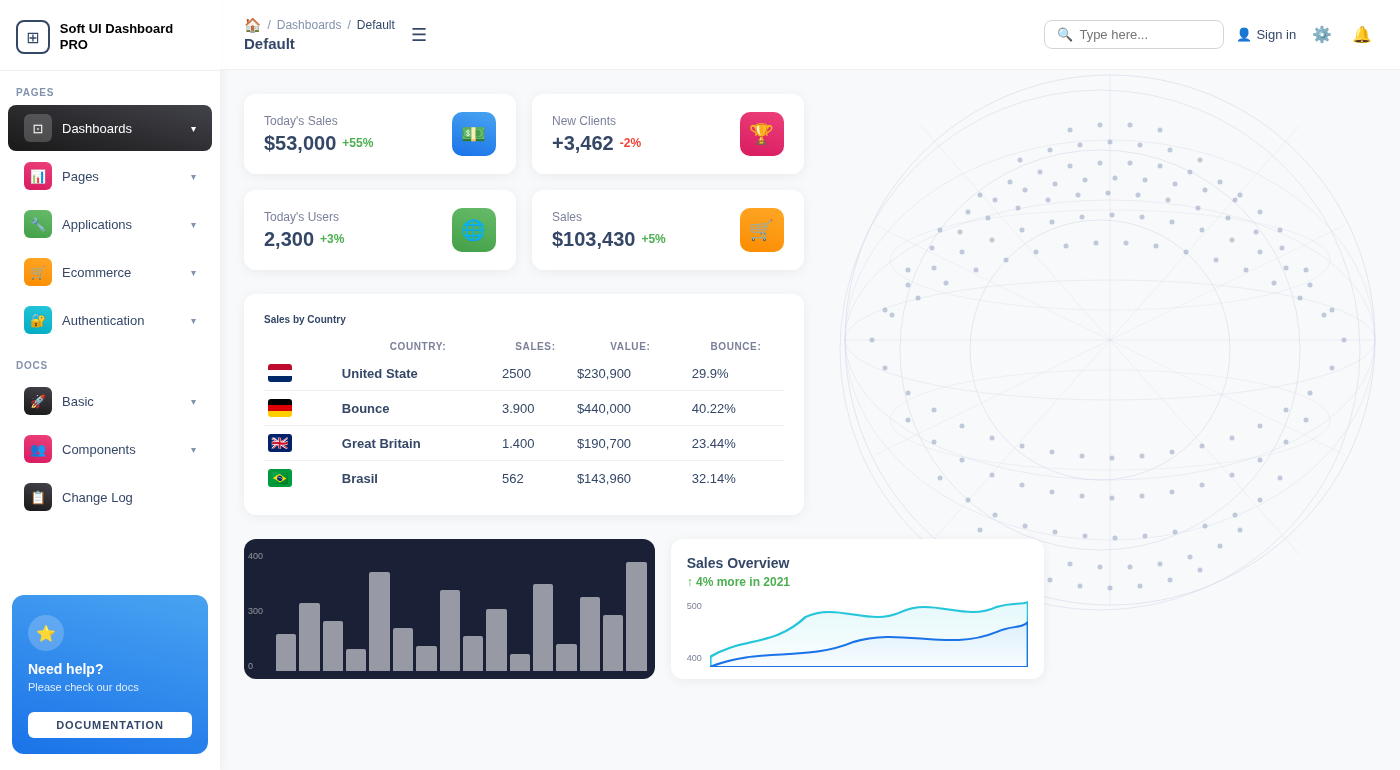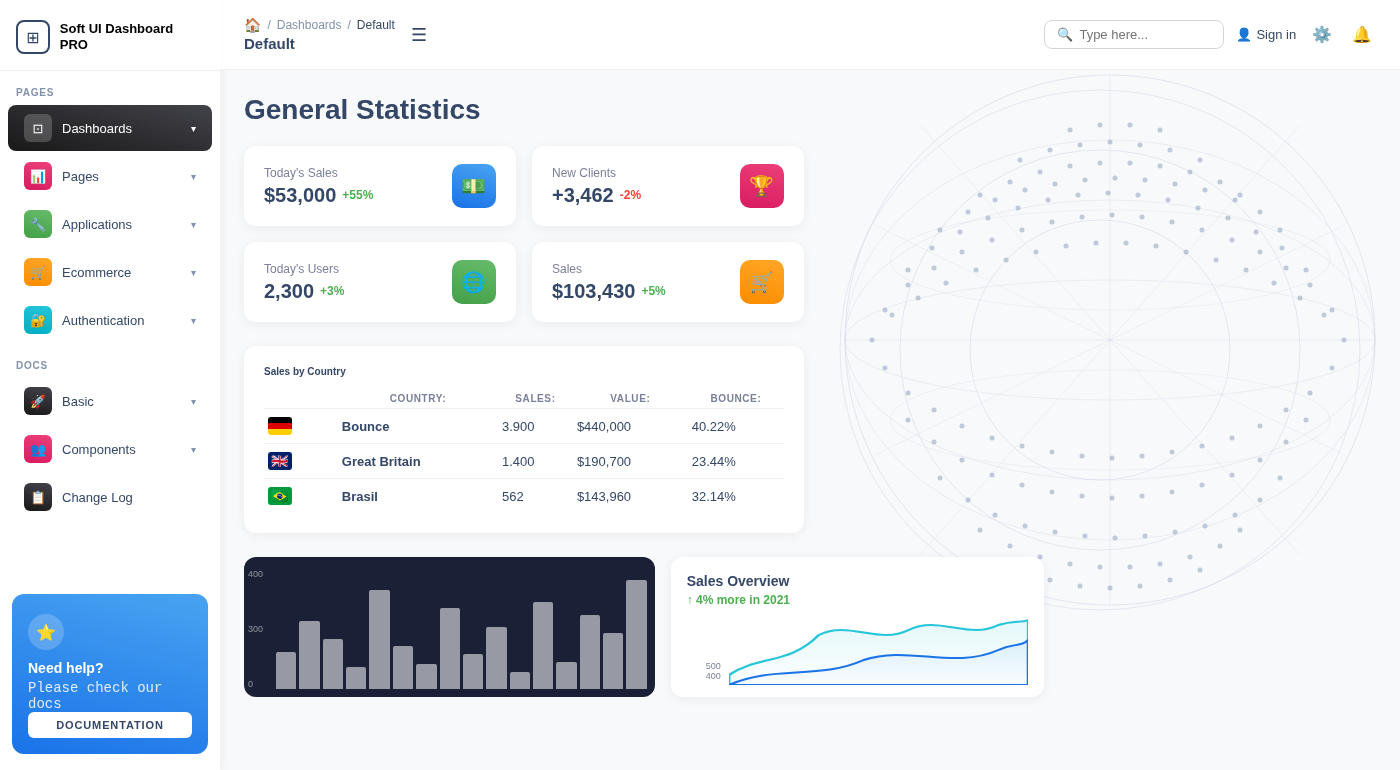--- a/index.html
+++ b/index.html
@@ -85,21 +85,21 @@
     }
     .help-star {
       width: 36px; height: 36px;
       background: rgba(255,255,255,0.2);
       border-radius: 50%;
       display: flex; align-items: center; justify-content: center;
       font-size: 16px;
       margin-bottom: 10px;
     }
     .help-title { font-weight: 700; font-size: 14px; margin-bottom: 4px; }
-    .help-sub { font-size: 14px; opacity: 0.85; margin-bottom: 0; font-family: Liberation Mono, monospace; }
+    .help-sub { font-size: 11px; opacity: 0.85; margin-bottom: 19px; }
     .help-btn {
       background: #fff;
       color: #344767;
       border: none;
       border-radius: 6px;
       padding: 7px 16px;
       font-size: 11px;
       font-weight: 700;
       letter-spacing: 0.08em;
       cursor: pointer;
@@ -579,21 +579,20 @@
               <circle cx="260" cy="536" r="2.5"></circle>
               <circle cx="290" cy="538" r="2.5"></circle>
               <circle cx="320" cy="536" r="2.5"></circle>
               <circle cx="350" cy="530" r="2.5"></circle>
               <circle cx="380" cy="520" r="2.5"></circle>
           </g>
         </g>
       </svg>
     </div>
 
-    <h1 class="page-title">General Statistics</h1>
 
     <div class="stats-grid">
 
       <div class="stat-card">
         <div class="stat-card-left">
           <div class="stat-label">Today's Sales</div>
           <div class="stat-value">
             <span>$53,000</span>
             <span class="stat-change-pos">+55%</span>
           </div>
@@ -642,20 +641,27 @@
           <tr>
             <th></th>
             <th class="col-header">Country:</th>
             <th class="col-header">Sales:</th>
             <th class="col-header">Value:</th>
             <th class="col-header">Bounce:</th>
           </tr>
         </thead>
         <tbody>
 
+          <tr class="country-row">
+            <td><span class="country-flag flag-us"></span></td>
+            <td><span class="country-name">United State</span></td>
+            <td><span class="country-val-main">2500</span></td>
+            <td><span class="country-val-main">$230,900</span></td>
+            <td><span class="country-val-main">29.9%</span></td>
+          </tr>
           <tr>
               <td colspan="5">
                 <hr class="country-divider">
               </td>
             </tr>
 
           <tr class="country-row">
             <td><span class="country-flag flag-de"></span></td>
             <td><span class="country-name">Bounce</span></td>
             <td><span class="country-val-main">3.900</span></td>
@@ -719,21 +725,21 @@
             <div style="flex:1;background:rgba(255,255,255,0.55);border-radius:2px 2px 0 0;height:45%;"></div>
             <div style="flex:1;background:rgba(255,255,255,0.55);border-radius:2px 2px 0 0;height:88%;"></div>
           </div>
         </div>
       </div>
 
       <div class="overview-card">
         <div class="overview-title">Sales Overview</div>
         <div class="overview-sub">↑ 4% more in 2021</div>
         <div style="display:flex; justify-content:space-between; align-items:flex-start;">
-          <div style="display:flex; flex-direction:column; justify-content:flex-end; color:#7b809a; font-size:9px; height:70px; padding:4px 0;margin-left:19px;">
+          <div style="display:flex; flex-direction:column; justify-content:space-between; color:#7b809a; font-size:9px; height:70px; padding:4px 0;">
             <span>500</span>
             <span>400</span>
           </div>
           <div class="mini-chart" style="flex:1; margin-left:8px;">
             <svg width="100%" height="70" viewBox="0 0 200 70" preserveAspectRatio="none" xmlns="http://www.w3.org/2000/svg">
 
               <defs>
                 <linearGradient id="tealGrad" x1="0" y1="0" x2="0" y2="1">
                   <stop offset="0%" style="stop-color:#26c6da;stop-opacity:0.4"></stop>
                   <stop offset="100%" style="stop-color:#26c6da;stop-opacity:0.05"></stop>

